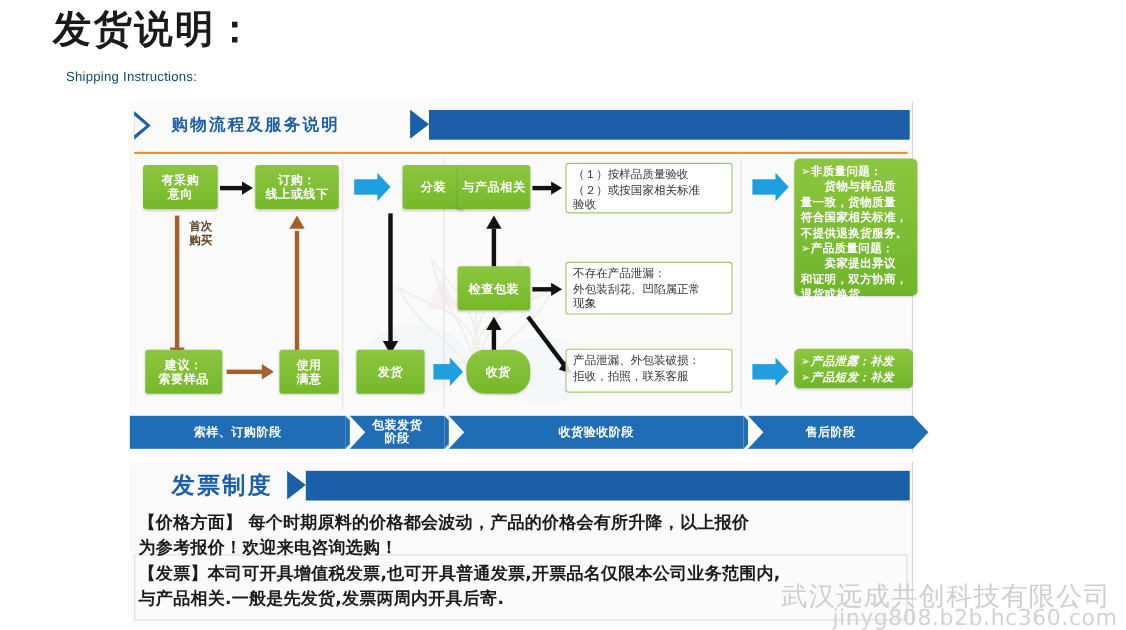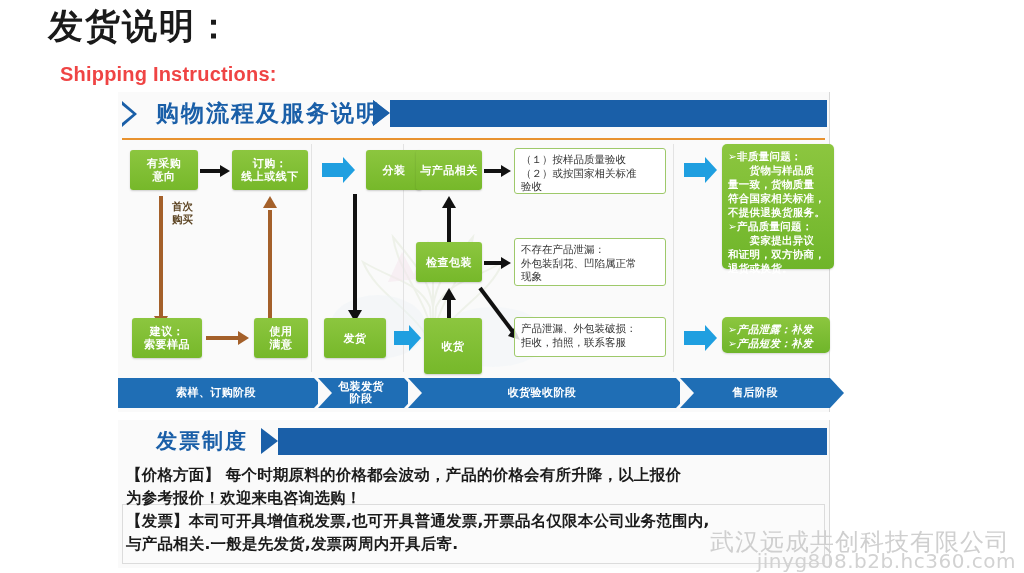--- a/index.html
+++ b/index.html
@@ -13,21 +13,21 @@
 
   
   .title-cn {
     position: absolute; left: 48px; top: 2px;
     font-family: "Liberation Serif", "DejaVu Serif", serif;
     font-size: 35px; font-weight: 700; color: #1a1a1a;
     letter-spacing: 2px; line-height: 50px;
   }
   .title-en {
     position: absolute; left: 60px; top: 63px;
-    font-size: 20px; color: #ef4444; letter-spacing: .2px; font-weight: bold;
+    font-size: 12px; color: #0c4a6e; letter-spacing: .2px;
   }
 
   
   .panel {
     position: absolute; left: 118px; top: 92px;
     width: 712px; height: 320px;
     background: #fafafa;
     border-right: 1px solid #d8d8d8;
   }
   .panel-inner { position: relative; width: 100%; height: 100%; }
@@ -43,21 +43,21 @@
   }
   .banner .chev-left::after {
     content: ""; position: absolute; left: -15px; top: -9px;
     width: 0; height: 0;
     border-top: 9px solid transparent;
     border-bottom: 9px solid transparent;
     border-left: 11px solid #fafafa;
   }
   .banner .btitle {
     position: absolute; left: 38px; top: 0;
-    font-size: 23px; font-weight: 700; color: #1a5fa8;
+    font-size: 15px; font-weight: 700; color: #1a5fa8;
     letter-spacing: 2px; line-height: 31px;
     font-family: "DejaVu Sans", sans-serif;
   }
   .banner .bar {
     position: absolute; left: 272px; top: 2px;
     height: 27px; right: 2px; background: #1a5fa8;
   }
   .banner .bar::before {
     content: ""; position: absolute; left: -17px; top: 0;
     width: 0; height: 0;
@@ -360,21 +360,21 @@
         <span style="white-space:pre-line">使用
 满意</span>
       </div>
 
       <div class="gbox" style="left:206px; top:226px; width:62px; height:40px;">
         <span style="white-space:pre-line">发货</span>
       </div>
 
       <div class="ablue" style="left:276px; top:239px; width:16px;"></div>
 
-      <div class="gbox" style="left:306px; top:226px; width:58px; height:56px;">
+      <div class="gbox" style="left:306px; top:226px; width:58px; height:40px;border-radius:17px;">
         <span style="white-space:pre-line">收货</span>
       </div>
 
       <div class="nbox" style="left:396px; top:225px; width:152px; height:40px; white-space:pre-line;">产品泄漏、外包装破损：
 拒收，拍照，联系客服</div>
 
       <div class="ablue" style="left:566px; top:239px; width:22px;"></div>
 
       <div class="gpanel" style="left:604px; top:225px; width:108px; height:36px; white-space:pre-line; font-style:italic;">➢产品泄露：补发
 ➢产品短发：补发</div>

